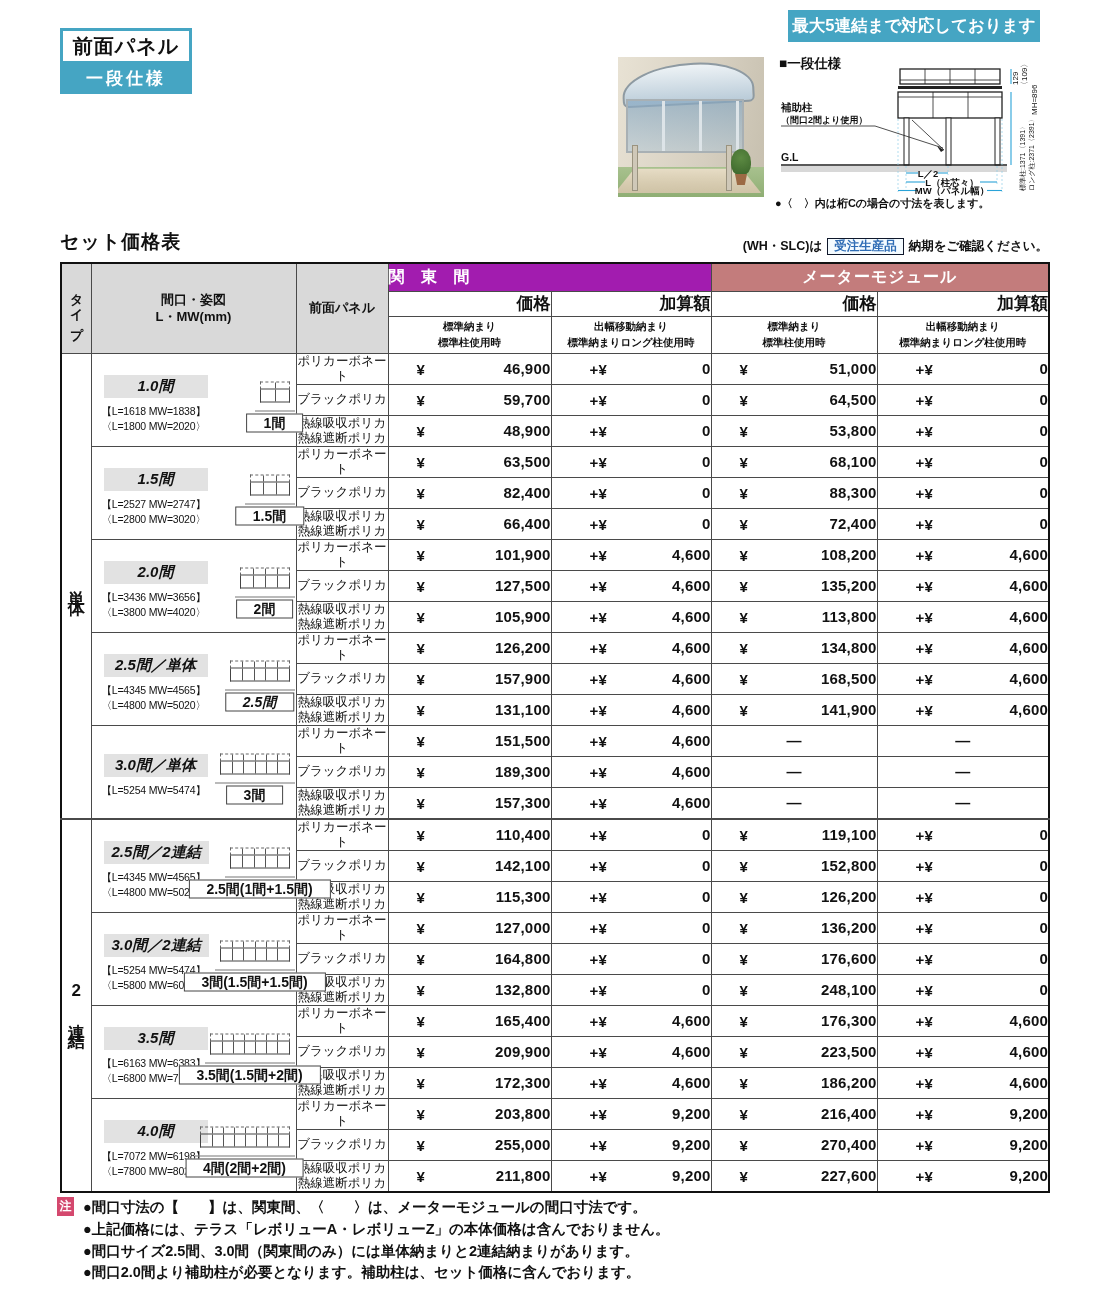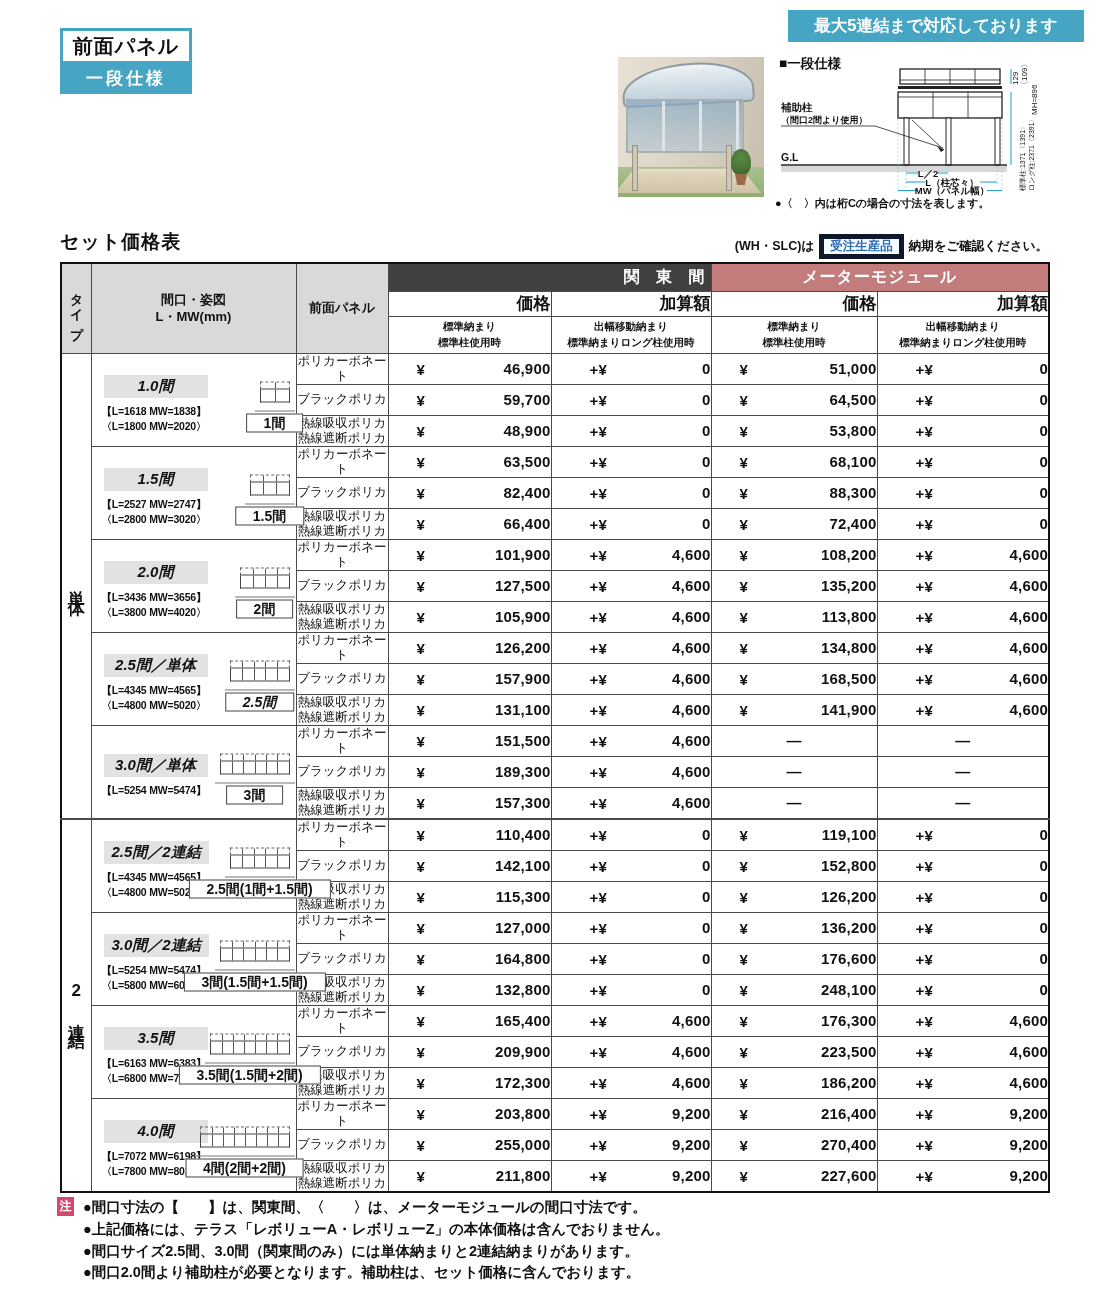--- a/index.html
+++ b/index.html
@@ -7,21 +7,21 @@
         font-family:"Liberation Sans","DejaVu Sans",sans-serif;color:#111;}
 
   
   .brand{position:absolute;left:60px;top:28px;width:132px;}
   .brand-top{border:3px solid #45a5c3;background:#fff;font-size:20px;font-weight:bold;
              text-align:center;padding:2px 2px 1px;letter-spacing:1px;}
   .brand-bottom{background:#45a5c3;color:#fff;font-size:17px;font-weight:bold;text-align:center;
              padding:3px 0 4px;letter-spacing:3px;}
 
   
-  .banner{position:absolute;left:788px;top:10px;width:296px;background:#45a5c3;color:#fff;
+  .banner{position:absolute;left:788px;top:10px;width:252px;background:#45a5c3;color:#fff;
           font-size:16.5px;font-weight:bold;text-align:center;padding:5px 0;}
 
   
   .photo{position:absolute;left:618px;top:57px;width:146px;height:140px;overflow:hidden;background:#ded8ca;}
   .ph-wall{position:absolute;inset:0;background:linear-gradient(100deg,#e8e2d4 0%,#d6cfc0 60%,#c6bfae 100%);}
   .ph-grass{position:absolute;left:0;bottom:0;width:100%;height:30px;background:linear-gradient(#a8c18e,#8fae74);}
   .ph-floor{position:absolute;left:8px;bottom:2px;width:124px;height:32px;
             background:linear-gradient(#e7ddc6,#cfc3a6);transform:perspective(70px) rotateX(42deg);}
   .ph-roof{position:absolute;left:4px;top:6px;width:128px;height:38px;
            background:linear-gradient(#eef3f6,#b9cbd8);border:2px solid #8e9aa2;
@@ -50,45 +50,45 @@
   .dg-dim{stroke:#2aa3d8;stroke-width:1.1;fill:none;}
   .dg-tick{stroke:#8fcfe8;stroke-width:0.7;stroke-dasharray:2 2;}
   .dg-dimlb{font-size:9.5px;font-weight:bold;fill:#111;}
   .dg-dimsm{font-size:8px;fill:#111;}
   .dg-dimxs{font-size:7px;fill:#111;}
   .diagram-note{position:absolute;left:775px;top:196px;font-size:11px;font-weight:600;}
 
   
   .table-title{position:absolute;left:60px;top:229px;font-size:19px;font-weight:bold;letter-spacing:1px;}
   .order-note{position:absolute;top:238px;right:67px;font-size:12.5px;font-weight:600;}
-  .order-badge{color:#2f6db5;border:5px solid #0f172a;background:#f4fbff;padding:0 6px 1px;margin:0 5px;}
+  .order-badge{color:#2f6db5;border:1px solid #0f172a;background:#f4fbff;padding:0 6px 1px;margin:0 5px;}
 
   table.price{position:absolute;left:60px;top:262px;width:988px;border-collapse:collapse;
               table-layout:fixed;border:2px solid #111;}
   table.price th,table.price td{border:1px solid #4a4a4a;padding:0;vertical-align:middle;}
   thead tr.hr1{height:28px;} thead tr.hr2{height:25px;} thead tr.hr3{height:37px;}
   tbody tr{height:31px;}
   .th-gray{background:#d9d9d9;font-size:13px;font-weight:bold;white-space:pre-line;line-height:1.35;text-align:center;}
   .th-type{background:#d9d9d9;font-size:13px;font-weight:bold;writing-mode:vertical-rl;
            text-orientation:upright;text-align:center;letter-spacing:2px;}
-  .th-kanto{background:#404040;color:#fff;font-size:16px;font-weight:bold;text-align:right;letter-spacing:6px;}
+  .th-kanto{background:#a21caf;color:#fff;font-size:16px;font-weight:bold;text-align:left;letter-spacing:6px;}
   .th-meter{background:#c37c7c;color:#fff;font-size:16px;font-weight:bold;text-align:center;letter-spacing:1px;}
   .th-col{font-size:17px;font-weight:bold;text-align:right;background:#fff;}
   .th-sub{font-size:10.5px;font-weight:600;white-space:pre-line;line-height:1.45;text-align:center;background:#fff;}
 
   tbody td{border-top:1px dashed #999;border-bottom:none;}
   tr.group-start td{border-top:1px solid #4a4a4a;}
   tr.section-start td{border-top:2px solid #4a4a4a;}
 
   .type-cell{writing-mode:vertical-rl;text-orientation:upright;font-size:17px;font-weight:bold;
              text-align:center;letter-spacing:10px;background:#fff;}
   .size-cell{position:relative;background:#fff;}
   .size-label{display:inline-block;min-width:88px;margin:9px 0 0 12px;background:#e2e2e2;text-align:center;
               font-size:15px;font-weight:bold;padding:2px 8px;white-space:nowrap;font-style:italic;}
-  .size-dims{margin:6px 0 0 10px;font-size:10.5px;font-weight:700;line-height:1.35;letter-spacing:-0.2px;}
+  .size-dims{margin:6px 0 0 10px;font-size:10.5px;font-weight:400;line-height:1.35;letter-spacing:-0.2px;}
   .sketch{position:absolute;right:6px;top:50%;transform:translateY(-50%);}
   .sk-roof{position:relative;height:6px;border:1px dashed #666;border-bottom:1px solid #444;}
   .sk-body{position:relative;height:12px;border:1px solid #444;border-top:none;}
   .sk-roof i,.sk-body i{position:absolute;top:0;bottom:0;width:1px;background:#555;}
   .sk-line{position:relative;height:14px;margin-top:2px;}
   .sk-line::before{content:"";position:absolute;left:-5px;right:-5px;top:6px;border-top:1px solid #777;}
   .sk-tag{position:absolute;left:50%;top:9px;transform:translateX(-50%);background:#fff;border:1px solid #444;
           font-size:14px;line-height:1.25;padding:0 17px;white-space:nowrap;font-weight:600;}
 
   .panel-cell{font-size:12.5px;text-align:center;white-space:pre-line;line-height:1.2;background:#fff;}

